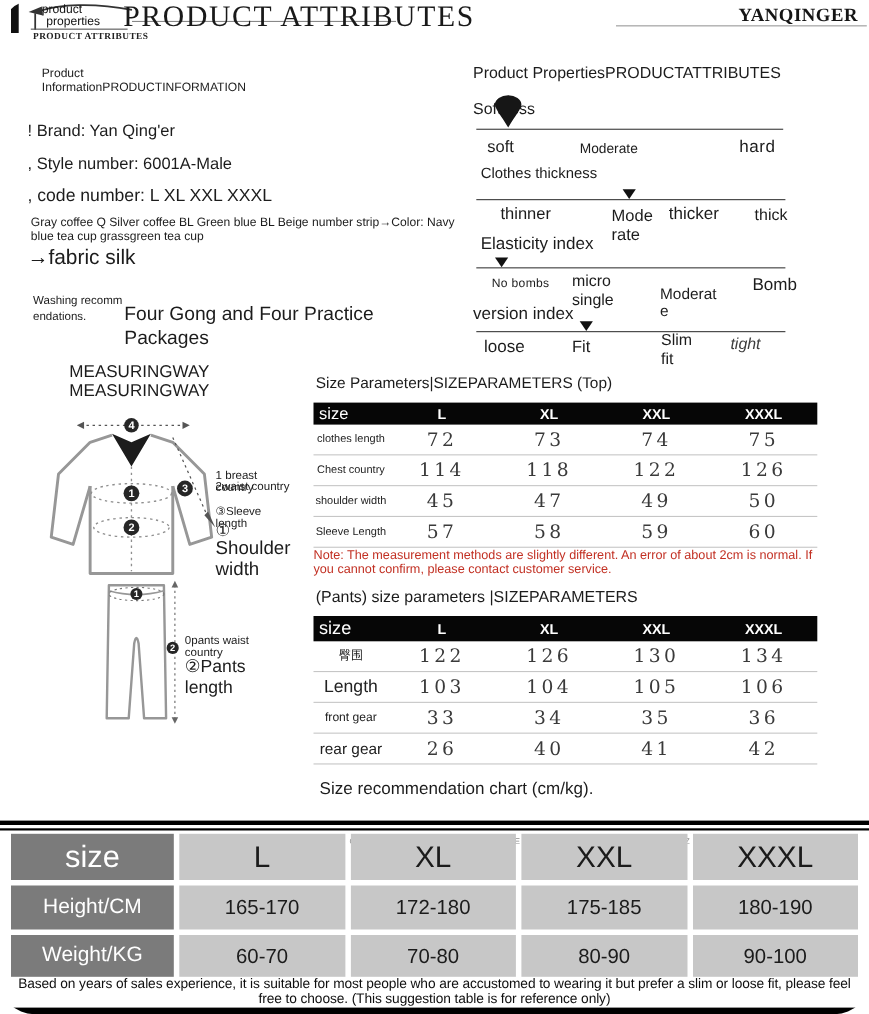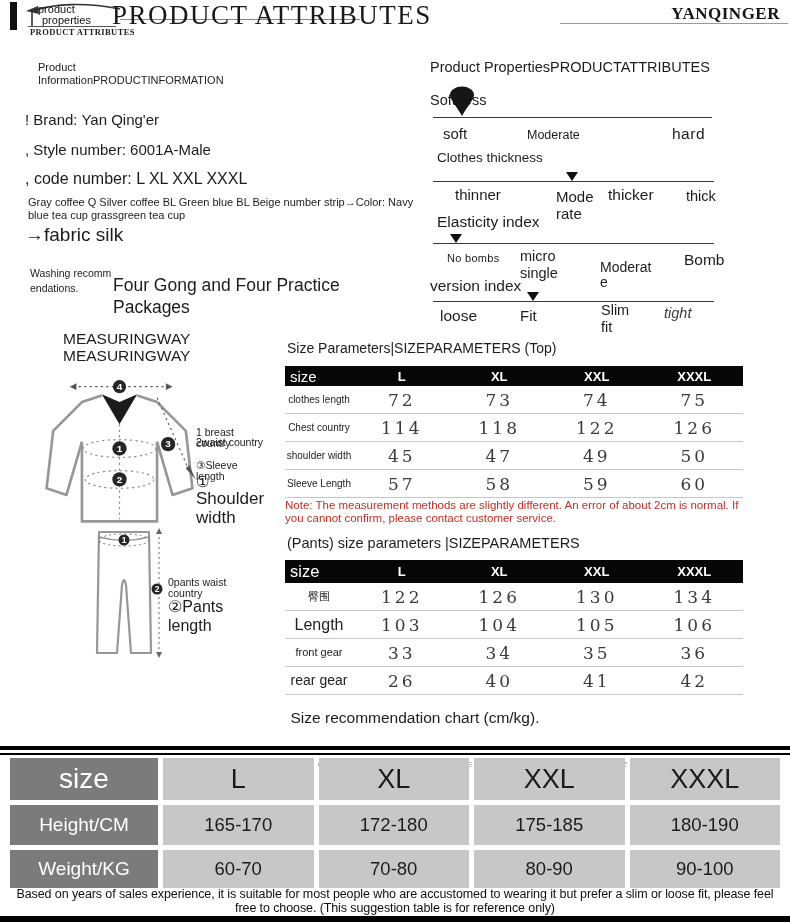--- a/index.html
+++ b/index.html
@@ -1,17 +1,17 @@
 <!DOCTYPE html>
 <html><head>
 <meta charset="utf-8">
 <style>
   html,body{margin:0;padding:0;background:#fff;}
   body{font-family:"Liberation Sans", sans-serif; color:#1c1c1c;}
-  #canvas{position:relative;width:790px;height:922px;background:#ffffff;overflow:hidden;}
+  #canvas{position:relative;width:790px;height:922px;background:#ffffff;overflow:hidden;border-radius:31px;}
   .abs{position:absolute;}
   .serif{font-family:"Liberation Serif", serif;}
   .hline{position:absolute;height:1px;background:#3a3a3a;}
   .tri{position:absolute;width:0;height:0;border-left:6px solid transparent;border-right:6px solid transparent;border-top:9px solid #111;}
   .brk{word-break:break-all;}
   
   .ptable{position:absolute;width:458px;}
   .phead{display:grid;grid-template-columns:68px 1fr 1fr 1fr 1fr;background:#060606;color:#fff;align-items:center;}
   .phead .h0{font-size:15px;padding-left:5px;text-align:left;}
   .phead .h{text-align:center;font-size:13px;font-weight:bold;}

